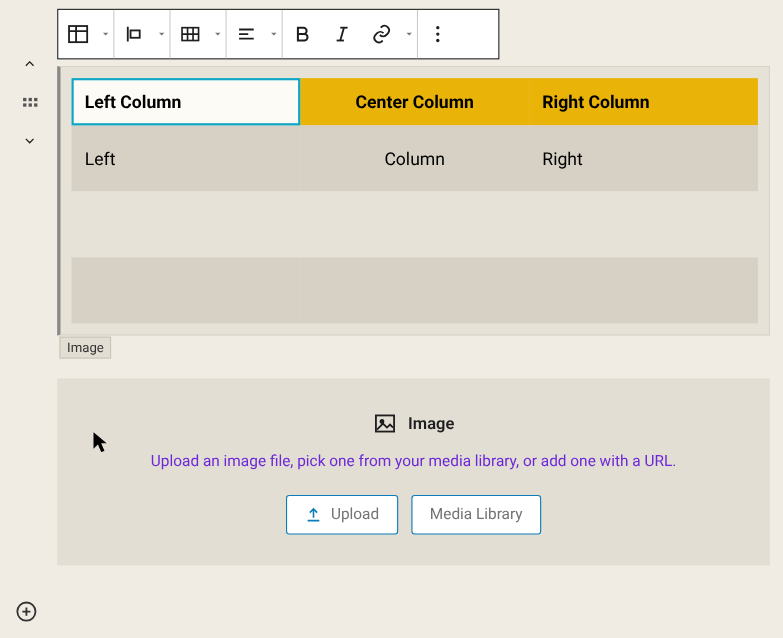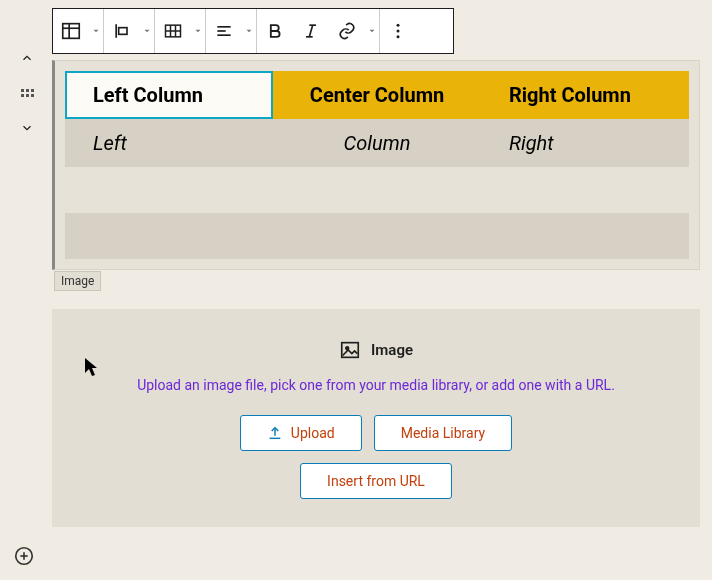--- a/index.html
+++ b/index.html
@@ -68,39 +68,39 @@
     border-left: 3px solid #888;
     background: #e6e2d7;
     padding: 10px;
   }
   .table {
     width: 100%;
     border-collapse: collapse;
     table-layout: fixed;
   }
   .table th, .table td {
-    padding: 12px 28px;
-    font-size: 20px;
+    padding: 12px 12px;
+    font-size: 16px;
     text-align: left;
   }
   .table th {
     font-weight: 700;
     background: #eab308;
     border: 0;
   }
   .table th.selected {
     outline: 2px solid #0ea6c6;
     outline-offset: -2px;
     background: #fdfbf6;
   }
   .table th:nth-child(2), .table td:nth-child(2){ text-align:center; }
   .table th:nth-child(3), .table td:nth-child(3){ text-align:left; }
   .table tbody tr:nth-child(odd) td { background:#d6d1c4; }
   .table tbody tr:nth-child(even) td { background:#e6e2d7; }
-  .table tbody td { height: 46px; font-style: italic; }
+  .table tbody td { height: 60px; }
   
   .breadcrumb {
     display:inline-block;
     margin-top: 0;
     margin-left: 2px;
     background:#e2deD3;
     border:1px solid #c9c4b6;
     padding: 2px 6px;
     font-size: 12px;
     color:#333;
@@ -129,23 +129,23 @@
     margin-bottom: 22px;
   }
   .btn-row {
     display:flex;
     gap: 12px;
     justify-content:center;
     flex-wrap: wrap;
   }
   .btn {
     border:1px solid #0a7cba;
-    color:#c2410c;
+    color:#737373;
     background:#fff;
-    padding: 9px 26px;
+    padding: 9px 16px;
     font-size: 14px;
     border-radius: 3px;
     cursor:pointer;
     display:inline-flex;
     align-items:center;
     gap:8px;
   }
   .btn svg { display:block; }
   .cursor-arrow {
     position:absolute;
@@ -337,25 +337,20 @@
             <path d="M12 16 L12 4"></path>
             <polyline points="7 9 12 4 17 9"></polyline>
             <line x1="4" y1="20" x2="20" y2="20"></line>
           </svg>
         <span>Upload</span>
       </div>
       <div class="btn">
         <span>Media Library</span>
       </div>
     </div>
-    <div class="btn-row" style="margin-top:12px;">
-      <div class="btn">
-        <span>Insert from URL</span>
-      </div>
-    </div>
   </div>
 
 </div>
 
 <div class="add-row">
   <div class="add-btn">
     <svg width="22" height="22" viewBox="0 0 24 24" fill="none" stroke="currentColor" stroke-width="1.8">
         <circle cx="12" cy="12" r="9"></circle>
         <line x1="12" y1="8" x2="12" y2="16"></line>
         <line x1="8" y1="12" x2="16" y2="12"></line>

